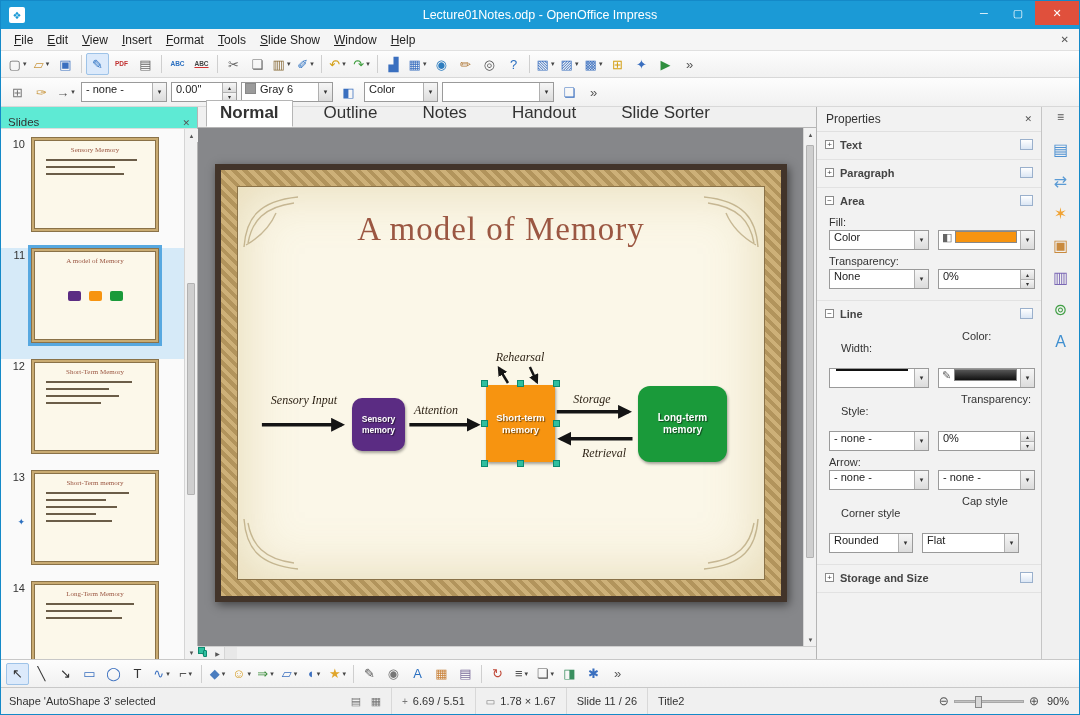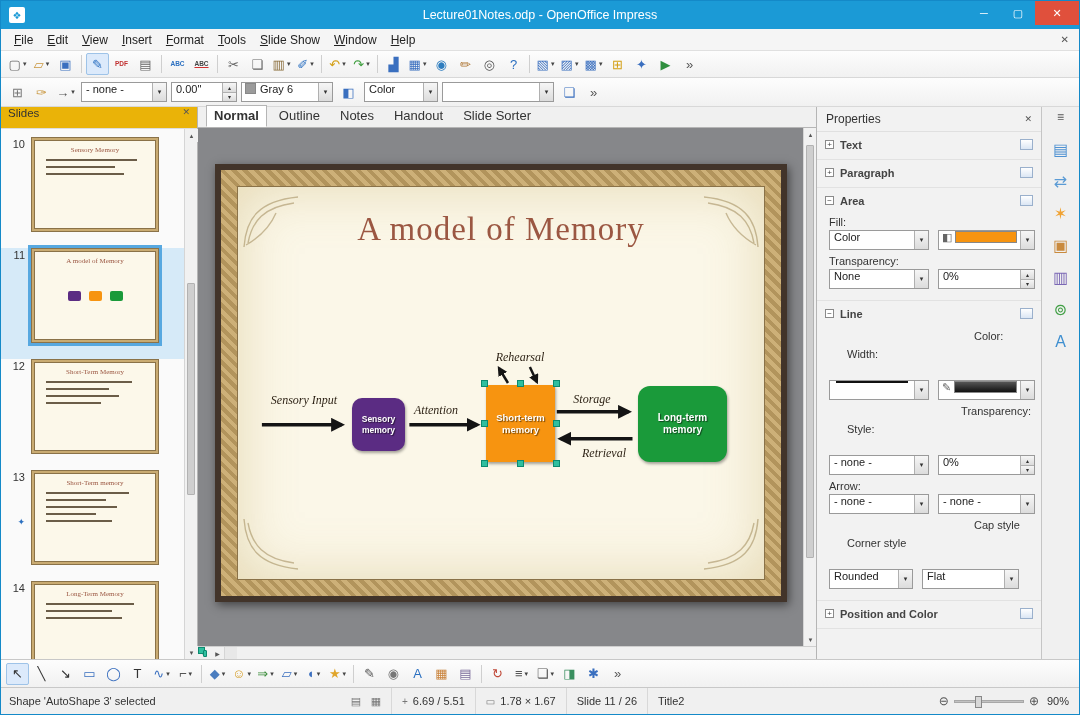--- a/index.html
+++ b/index.html
@@ -38,21 +38,21 @@
 .spin-b+.spin-b{border-top:1px solid #b0b0b0}
 .swatch{width:11px;height:11px;border:1px solid #888;margin-left:3px;flex:0 0 auto}
 .fillbar{flex:1;height:12px;margin:0 3px;border:1px solid #888}
 .fillbar.dark{background:linear-gradient(#555,#111)}
 .bucket{font-size:11px;color:#666;margin-left:3px}
 .linepreview{flex:1;height:0;border-top:2px solid #111;margin:0 6px}
 
 .mainrow{flex:1;display:flex;min-height:0}
 
 .slides-panel{width:197px;background:#fafafa;border-right:1px solid #b5b5b5;display:flex;flex-direction:column}
-.panel-header{height:22px;display:flex;align-items:flex-start;padding:0 7px;font-size:11.5px;color:#333;background:#eab308;border-bottom:1px solid #ddd}
+.panel-header{height:22px;display:flex;align-items:flex-end;padding:0 7px;font-size:11.5px;color:#333;background:#5eead4;border-bottom:1px solid #ddd}
 .panel-x{margin-left:auto;font-size:9px;color:#555}
 .slides-body{flex:1;display:flex;min-height:0}
 .slide-list{flex:1;overflow:hidden;padding-top:8px}
 .slide-row{display:flex;padding:0 2px 16px 0}
 .slide-numcol{width:30px;display:flex;flex-direction:column;align-items:flex-end;padding:1px 6px 0 0}
 .slide-num{font-size:11px;color:#333}
 .slide-ind{color:#2a6fc0;font-size:9px;margin-top:34px}
 .thumb{width:128px;height:95px;background:#fcf8ea;border:1px solid #8a7248;box-shadow:inset 0 0 0 2px #c9ab72,inset 0 0 0 3px #8a7248;overflow:hidden;flex:0 0 auto}
 .selected{background:#d6eaf8}
 .selected .thumb{outline:3px solid #57a8e0;outline-offset:0}
@@ -65,21 +65,21 @@
 .sb-btn{flex:0 0 13px;width:13px;display:flex;align-items:center;justify-content:center;font-size:6px;color:#555;background:#f1f1f1}
 .sb-track{flex:1;position:relative;background:#f1f1f1}
 .sb-thumb{position:absolute;left:2px;right:2px;background:#cfcfcf;border:1px solid #b2b2b2;border-radius:1px}
 .sb-thumb.h{top:2px;bottom:2px;left:auto;right:auto}
 .hscroll-row{height:13px;display:flex;background:#f1f1f1;border-top:1px solid #cfcfcf;flex:0 0 auto}
 .sb-track.h{flex:1}
 .sb-corner{width:13px;background:#e8e8e8;border-left:1px solid #d5d5d5}
 
 .center{flex:1;display:flex;flex-direction:column;min-width:0}
 .tabbar{height:21px;background:#f0f0f0;display:flex;align-items:flex-end;padding-left:8px;border-bottom:1px solid #b5b5b5;flex:0 0 auto}
-.tab{padding:2px 7px 3px;font-size:13px;border:1px solid transparent;margin-right:4px;color:#333}
+.tab{padding:2px 13px 3px;font-size:17px;border:1px solid transparent;margin-right:17px;color:#333}
 .tab.active{background:#fff;border-color:#b5b5b5;border-bottom-color:#fff;font-weight:bold}
 .canvas-wrap{flex:1;display:flex;min-height:0}
 .canvas{flex:1;position:relative;overflow:hidden;background:#86878a}
 
 .slide{position:absolute;left:17px;top:36px;width:572px;height:438px;background:#42342a;padding:6px;box-shadow:2px 3px 9px rgba(0,0,0,.5)}
 .frame-gold{width:100%;height:100%;padding:16px;background:repeating-linear-gradient(45deg,#cdb078 0 4px,#b2945c 4px 8px)}
 .slide-inner{width:100%;height:100%;background:#fbf7e8;border:1px solid #8a7248;position:relative;box-shadow:inset 0 0 55px rgba(190,160,80,.35)}
 .slide-title{position:absolute;top:24px;left:0;right:0;text-align:center;font-family:"Liberation Serif",serif;font-size:33px;color:#9b5742;letter-spacing:1px}
 .orn{position:absolute;width:62px;height:62px;opacity:.55}
 .o-tl{left:2px;top:2px}.o-tr{right:2px;top:2px;transform:scaleX(-1)}
@@ -101,21 +101,21 @@
 .props-title{font-size:12px;color:#333}
 .sec{border-bottom:1px solid #e2e2e2;padding:1px 8px 3px}
 .sec-h{display:flex;align-items:center;height:23px;gap:6px}
 .exp{width:9px;height:9px;border:1px solid #8a8a8a;background:#fff;font-size:8px;line-height:7px;text-align:center;color:#444;flex:0 0 auto}
 .sec-title{font-weight:bold;font-size:11px;color:#444;flex:1}
 .sec-dlg{width:13px;height:11px;border:1px solid #9ab0cc;background:linear-gradient(#fff,#dbe6f4);flex:0 0 auto}
 .sec-body{padding:1px 2px 3px 2px}
 .plabel{font-size:11px;color:#333;margin:3px 0 2px 2px}
 .prow{display:flex;gap:9px;margin:2px 0 5px 2px}
 .prow.labels{margin:4px 0 1px 2px}
-.plabel.f1{width:100px;margin:18px}
+.plabel.f1{width:100px;margin:12px}
 .plabel.f2{flex:1;margin:0}
 
 .sidetabs{width:38px;background:#f0f0f0;border-left:1px solid #c5c5c5;display:flex;flex-direction:column;align-items:center;padding-top:3px}
 .side-menu{font-size:12px;color:#555;margin-bottom:10px}
 .side-icons{display:flex;flex-direction:column;align-items:center}
 .side-icons .tbicon{width:28px;height:26px;margin:3px 0}
 .side-icons .glyph{font-size:16px}
 
 .statusbar{height:27px;background:#f0f0f0;border-top:1px solid #c8c8c8;display:flex;align-items:center;font-size:11px;color:#333;flex:0 0 auto}
 .st-shape{flex:0 0 340px;padding-left:8px;white-space:nowrap;overflow:hidden}
@@ -593,21 +593,21 @@
               <span class="combo-val">Flat</span>
               <span class="combo-dd">▾</span>
             </span>
           </div>
         </div>
       </div>
 
       <div class="sec">
         <div class="sec-h">
           <span class="exp">+</span>
-          <span class="sec-title">Position and Color</span>
+          <span class="sec-title">Storage and Size</span>
           <span class="sec-dlg"></span>
         </div>
       </div>
     </div>
 
     <div class="sidetabs">
       <span class="side-menu">≡</span>
       <span class="side-icons">
           <span class="tbicon">
             <span class="glyph" style="color: rgb(79, 146, 210);">▤</span>

